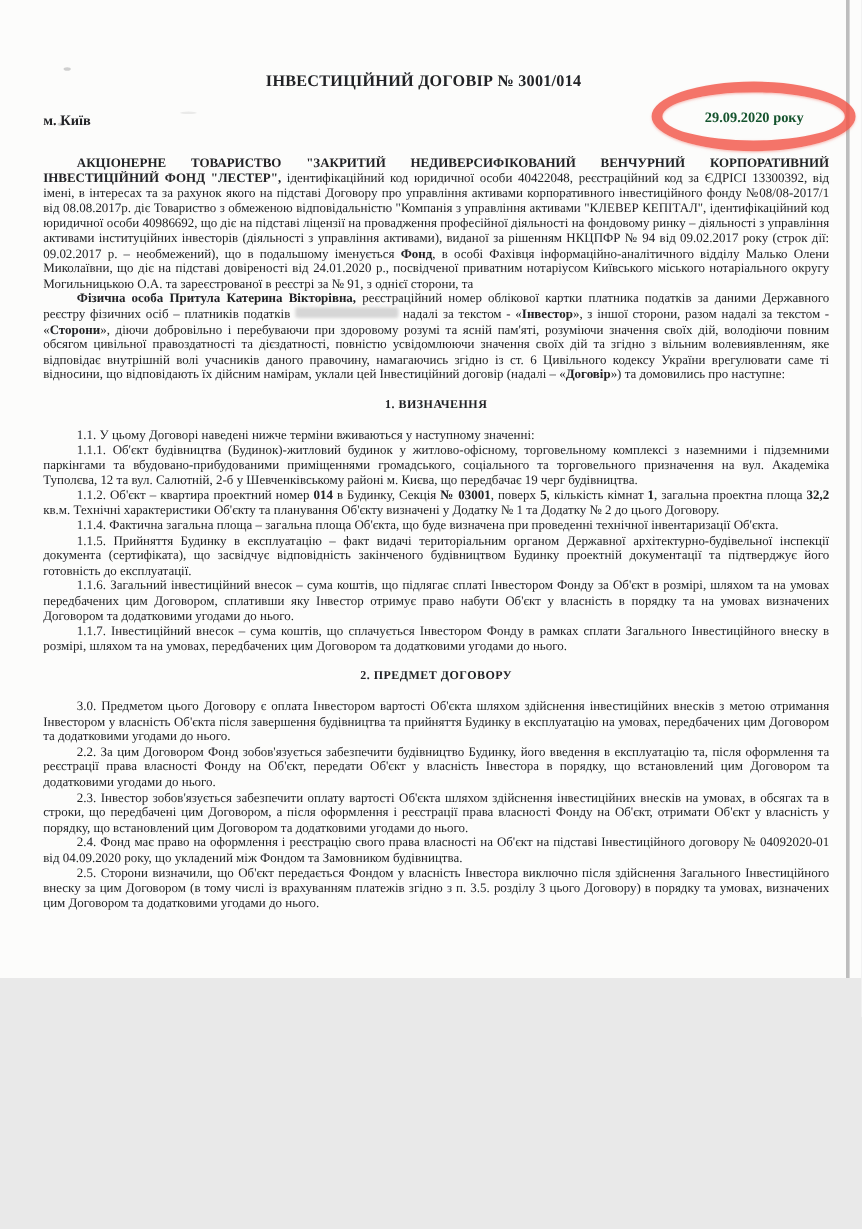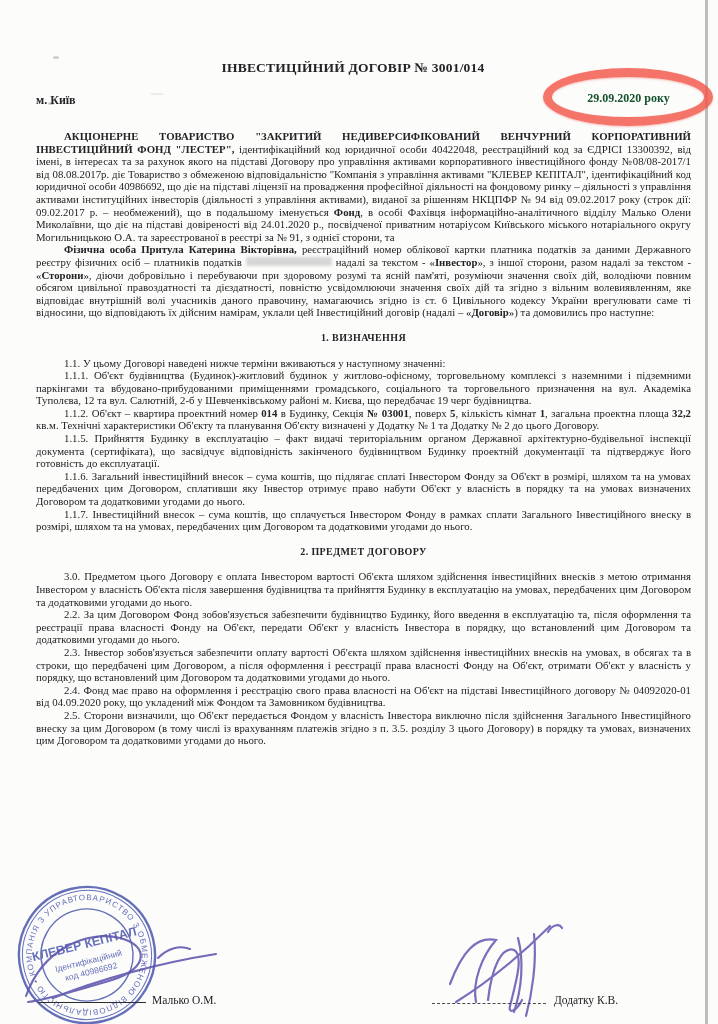--- a/index.html
+++ b/index.html
@@ -1,16 +1,16 @@
 <!DOCTYPE html>
 <html><head>
 <meta charset="utf-8">
 <style>
   html,body{margin:0;padding:0;background:#e9e9e9;}
-  .page{position:relative;width:718px;height:1024px;background:#fcfcfb;overflow:hidden;
+  .page{position:relative;width:718px;height:815px;background:#fcfcfb;overflow:hidden;
         font-family:"Liberation Serif","DejaVu Serif",serif;color:#222326;}
   .scan-edge{position:absolute;left:705px;top:0;width:3px;height:1024px;background:#bdbdbd;}
   .artifact{position:absolute;background:#9a9a9a;opacity:.45;border-radius:50%;}
   .a1{left:53px;top:56px;width:6px;height:3px;}
   .a2{left:48px;top:102px;width:6px;height:3px;}
   .a3{left:150px;top:93px;width:14px;height:2px;opacity:.18;}
 
   .doc-title{position:absolute;top:60px;left:0;width:706px;text-align:center;
              font-weight:bold;font-size:13.5px;letter-spacing:.2px;}
   .city{position:absolute;top:93px;left:36px;font-weight:bold;font-size:12px;}
@@ -58,20 +58,21 @@
 
   <div class="body-text">
     <p class="para"><b>АКЦІОНЕРНЕ ТОВАРИСТВО "ЗАКРИТИЙ НЕДИВЕРСИФІКОВАНИЙ ВЕНЧУРНИЙ КОРПОРАТИВНИЙ ІНВЕСТИЦІЙНИЙ ФОНД "ЛЕСТЕР", </b><span>ідентифікаційний код юридичної особи 40422048, реєстраційний код за ЄДРІСІ 13300392, від імені, в інтересах та за рахунок якого на підставі Договору про управління активами корпоративного інвестиційного фонду №08/08-2017/1 від 08.08.2017р. діє Товариство з обмеженою відповідальністю "Компанія з управління активами "КЛЕВЕР КЕПІТАЛ", ідентифікаційний код юридичної особи 40986692, що діє на підставі ліцензії на провадження професійної діяльності на фондовому ринку – діяльності з управління активами інституційних інвесторів (діяльності з управління активами), виданої за рішенням НКЦПФР № 94 від 09.02.2017 року (строк дії: 09.02.2017 р. – необмежений), що в подальшому іменується </span><b>Фонд</b><span>, в особі Фахівця інформаційно-аналітичного відділу Малько Олени Миколаївни, що діє на підставі довіреності від 24.01.2020 р., посвідченої приватним нотаріусом Київського міського нотаріального округу Могильницькою О.А. та зареєстрованої в реєстрі за № 91, з однієї сторони, та</span></p>
     <p class="para"><b>Фізична особа Притула Катерина Вікторівна,</b><span> реєстраційний номер облікової картки платника податків за даними Державного реєстру фізичних осіб – платників податків </span><span class="redacted"></span><span> надалі за текстом - «</span><b>Інвестор</b><span>», з іншої сторони, разом надалі за текстом - «</span><b>Сторони</b><span>», діючи добровільно і перебуваючи при здоровому розумі та ясній пам'яті, розуміючи значення своїх дій, володіючи повним обсягом цивільної правоздатності та дієздатності, повністю усвідомлюючи значення своїх дій та згідно з вільним волевиявленням, яке відповідає внутрішній волі учасників даного правочину, намагаючись згідно із ст. 6 Цивільного кодексу України врегулювати саме ті відносини, що відповідають їх дійсним намірам, уклали цей Інвестиційний договір (надалі – «</span><b>Договір</b><span>») та домовились про наступне:</span></p>
 
     <div class="sec-heading">1. ВИЗНАЧЕННЯ</div>
 
     <p class="para">1.1. У цьому Договорі наведені нижче терміни вживаються у наступному значенні:</p>
     <p class="para">1.1.1. Об'єкт будівництва (Будинок)-житловий будинок у житлово-офісному, торговельному комплексі з наземними і підземними паркінгами та вбудовано-прибудованими приміщеннями громадського, соціального та торговельного призначення на вул. Академіка Туполєва, 12 та вул. Салютній, 2-б  у Шевченківському районі м. Києва, що передбачає 19 черг будівництва.</p>
     <p class="para"><span>1.1.2. Об'єкт – квартира проектний номер </span><b>014</b><span> в Будинку, Секція </span><b>№ 03001</b><span>, поверх </span><b>5</b><span>, кількість кімнат </span><b>1</b><span>, загальна проектна площа </span><b>32,2</b><span> кв.м. Технічні характеристики Об'єкту та планування Об'єкту  визначені у Додатку № 1 та Додатку № 2 до цього Договору.</span></p>
+    <p class="para">1.1.4. Фактична загальна площа – загальна площа Об'єкта, що буде визначена при проведенні технічної інвентаризації Об'єкта.</p>
     <p class="para">1.1.5. Прийняття Будинку в експлуатацію – факт видачі територіальним органом Державної архітектурно-будівельної інспекції документа (сертифіката), що засвідчує відповідність закінченого будівництвом Будинку проектній документації та підтверджує його готовність до експлуатації.</p>
     <p class="para">1.1.6. Загальний інвестиційний внесок – сума коштів, що підлягає сплаті Інвестором Фонду за Об'єкт в розмірі, шляхом та на умовах передбачених цим Договором, сплативши яку Інвестор отримує право набути Об'єкт у власність в порядку та на умовах визначених Договором та додатковими угодами до нього.</p>
     <p class="para">1.1.7. Інвестиційний внесок – сума коштів, що сплачується Інвестором Фонду в рамках сплати Загального Інвестиційного внеску в розмірі, шляхом та на умовах, передбачених цим Договором та додатковими угодами до нього.</p>
 
     <div class="sec-heading">2. ПРЕДМЕТ ДОГОВОРУ</div>
 
     <p class="para">3.0. Предметом цього Договору є  оплата Інвестором  вартості Об'єкта шляхом здійснення інвестиційних внесків з метою отримання Інвестором у власність Об'єкта після завершення будівництва та прийняття  Будинку в експлуатацію на умовах, передбачених цим Договором та додатковими угодами до нього.</p>
     <p class="para">2.2. За цим Договором Фонд зобов'язується забезпечити будівництво Будинку, його введення в експлуатацію та, після оформлення та реєстрації права власності Фонду на Об'єкт, передати Об'єкт у власність Інвестора в порядку, що встановлений цим Договором та додатковими угодами до нього.</p>
     <p class="para">2.3. Інвестор зобов'язується забезпечити оплату вартості Об'єкта шляхом здійснення інвестиційних внесків на умовах, в обсягах та в строки, що передбачені цим Договором, а після оформлення і реєстрації права власності Фонду на Об'єкт, отримати Об'єкт у власність у порядку, що встановлений цим Договором та додатковими угодами до нього.</p>
     <p class="para">2.4. Фонд має право на оформлення і реєстрацію свого права власності на Об'єкт на підставі Інвестиційного договору № 04092020-01 від 04.09.2020 року, що укладений між Фондом та Замовником будівництва.</p>

